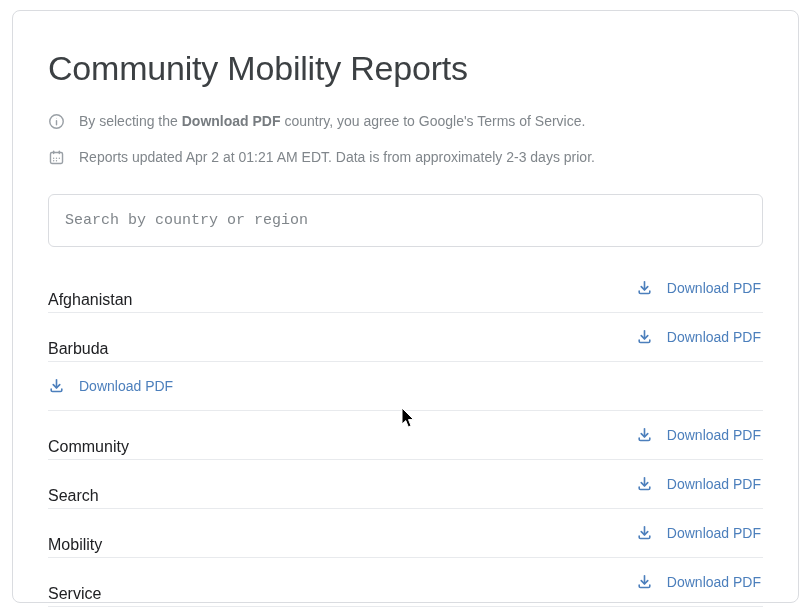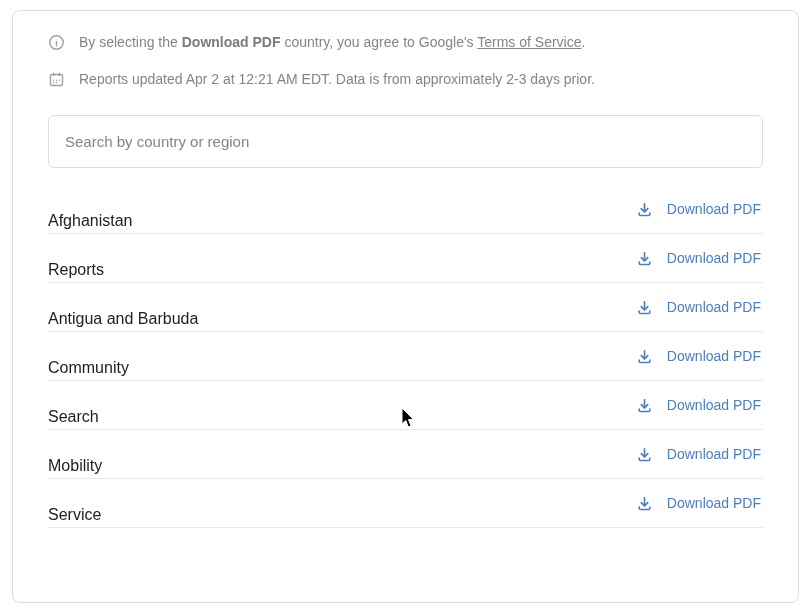--- a/index.html
+++ b/index.html
@@ -37,32 +37,31 @@
   .notice:first-of-type { margin-top: 22px; }
   .notice .n-icon {
     width: 17px; height: 17px;
     margin-right: 14px;
     flex: 0 0 auto;
     color: #9aa0a6;
   }
   .notice b { font-weight: 700; color: #777c80; }
   .notice a {
     color: #80868b;
-    text-decoration: underline;
     cursor: pointer;
   }
   .search-box {
     margin-top: 26px;
     width: 100%;
     height: 53px;
     border: 1px solid #dadce0;
     border-radius: 6px;
     padding: 0 16px;
     font-size: 15px;
-    font-family: Liberation Sans, sans-serif;
+    font-family: Liberation Mono, monospace;
     color: #3c4043;
     outline: none;
     display: block;
   }
   .search-box::placeholder { color: #80868b; }
   .country-list { margin-top: 17px; }
   .row {
     height: 49px;
     display: flex;
     align-items: center;
@@ -92,20 +91,21 @@
     z-index: 10;
     pointer-events: none;
   }
 </style>
 </head>
 <body>
 
 <div class="card">
   <div class="card-inner">
 
+    <h1 class="page-title">Community Mobility Reports</h1>
 
     <div class="notice">
       <span class="n-icon">
         <svg viewBox="0 0 24 24" fill="none" stroke="currentColor" stroke-width="2">
           <circle cx="12" cy="12" r="9.5"></circle>
           <line x1="12" y1="11" x2="12" y2="16.5" stroke-linecap="round"></line>
           <circle cx="12" cy="7.3" r="0.6" fill="currentColor" stroke="none"></circle>
         </svg>
       </span>
       <span>
@@ -119,53 +119,52 @@
           <rect x="3.5" y="5" width="17" height="15.5" rx="2"></rect>
           <line x1="8" y1="3" x2="8" y2="6.5" stroke-linecap="round"></line>
           <line x1="16" y1="3" x2="16" y2="6.5" stroke-linecap="round"></line>
           <circle cx="8" cy="13" r="1" fill="currentColor" stroke="none"></circle>
           <circle cx="12" cy="13" r="1" fill="currentColor" stroke="none"></circle>
           <circle cx="16" cy="13" r="1" fill="currentColor" stroke="none"></circle>
           <circle cx="8" cy="16.5" r="1" fill="currentColor" stroke="none"></circle>
           <circle cx="12" cy="16.5" r="1" fill="currentColor" stroke="none"></circle>
         </svg>
       </span>
-      <span>Reports updated Apr 2 at 12:21 AM EDT. Data is from approximately 2-3 days prior.</span>
+      <span>Reports updated Apr 2 at 01:21 AM EDT. Data is from approximately 2-3 days prior.</span>
     </div>
 
     <input class="search-box" type="text" placeholder="Search by country or region" style="">
 
     <div class="country-list">
 
         <div class="row">
           <span class="country">Afghanistan</span>
           <a class="dl-link">
             <svg viewBox="0 0 24 24" fill="none" stroke="currentColor" stroke-width="2.3" stroke-linecap="round" stroke-linejoin="round">
               <path d="M4.5 17.2v1.4a1.9 1.9 0 0 0 1.9 1.9h11.2a1.9 1.9 0 0 0 1.9-1.9v-1.4"></path>
               <line x1="12" y1="3.8" x2="12" y2="15.2"></line>
               <path d="M7.4 10.8 L12 15.4 L16.6 10.8"></path>
             </svg>
             <span>Download PDF</span>
           </a>
         </div>
 
         <div class="row">
-          <span class="country">Reports</span>
-          <a class="dl-link">
-            <svg viewBox="0 0 24 24" fill="none" stroke="currentColor" stroke-width="2.3" stroke-linecap="round" stroke-linejoin="round">
-              <path d="M4.5 17.2v1.4a1.9 1.9 0 0 0 1.9 1.9h11.2a1.9 1.9 0 0 0 1.9-1.9v-1.4"></path>
-              <line x1="12" y1="3.8" x2="12" y2="15.2"></line>
-              <path d="M7.4 10.8 L12 15.4 L16.6 10.8"></path>
-            </svg>
-            <span>Download PDF</span>
-          </a>
-        </div>
-
-        <div class="row">
-          <span class="country">Antigua and Barbuda</span>
+          <span class="country">Barbuda</span>
+          <a class="dl-link">
+            <svg viewBox="0 0 24 24" fill="none" stroke="currentColor" stroke-width="2.3" stroke-linecap="round" stroke-linejoin="round">
+              <path d="M4.5 17.2v1.4a1.9 1.9 0 0 0 1.9 1.9h11.2a1.9 1.9 0 0 0 1.9-1.9v-1.4"></path>
+              <line x1="12" y1="3.8" x2="12" y2="15.2"></line>
+              <path d="M7.4 10.8 L12 15.4 L16.6 10.8"></path>
+            </svg>
+            <span>Download PDF</span>
+          </a>
+        </div>
+
+        <div class="row">
           <a class="dl-link">
             <svg viewBox="0 0 24 24" fill="none" stroke="currentColor" stroke-width="2.3" stroke-linecap="round" stroke-linejoin="round">
               <path d="M4.5 17.2v1.4a1.9 1.9 0 0 0 1.9 1.9h11.2a1.9 1.9 0 0 0 1.9-1.9v-1.4"></path>
               <line x1="12" y1="3.8" x2="12" y2="15.2"></line>
               <path d="M7.4 10.8 L12 15.4 L16.6 10.8"></path>
             </svg>
             <span>Download PDF</span>
           </a>
         </div>
 

